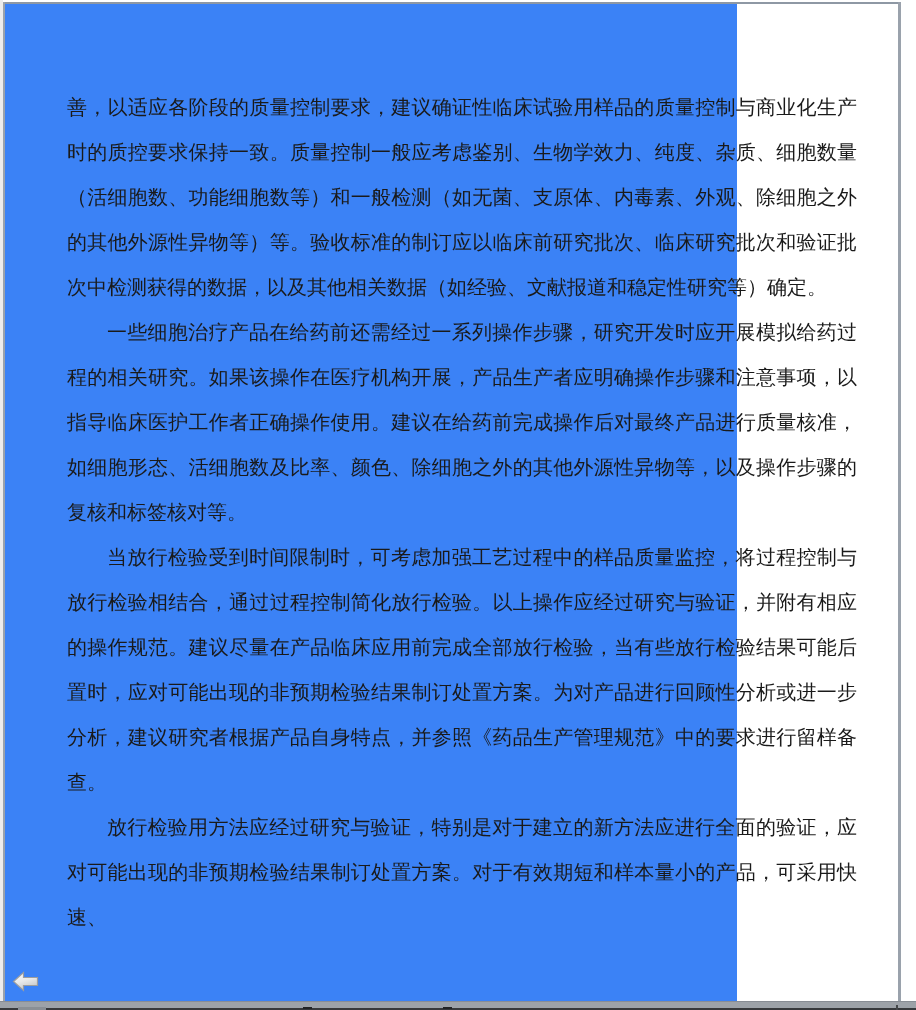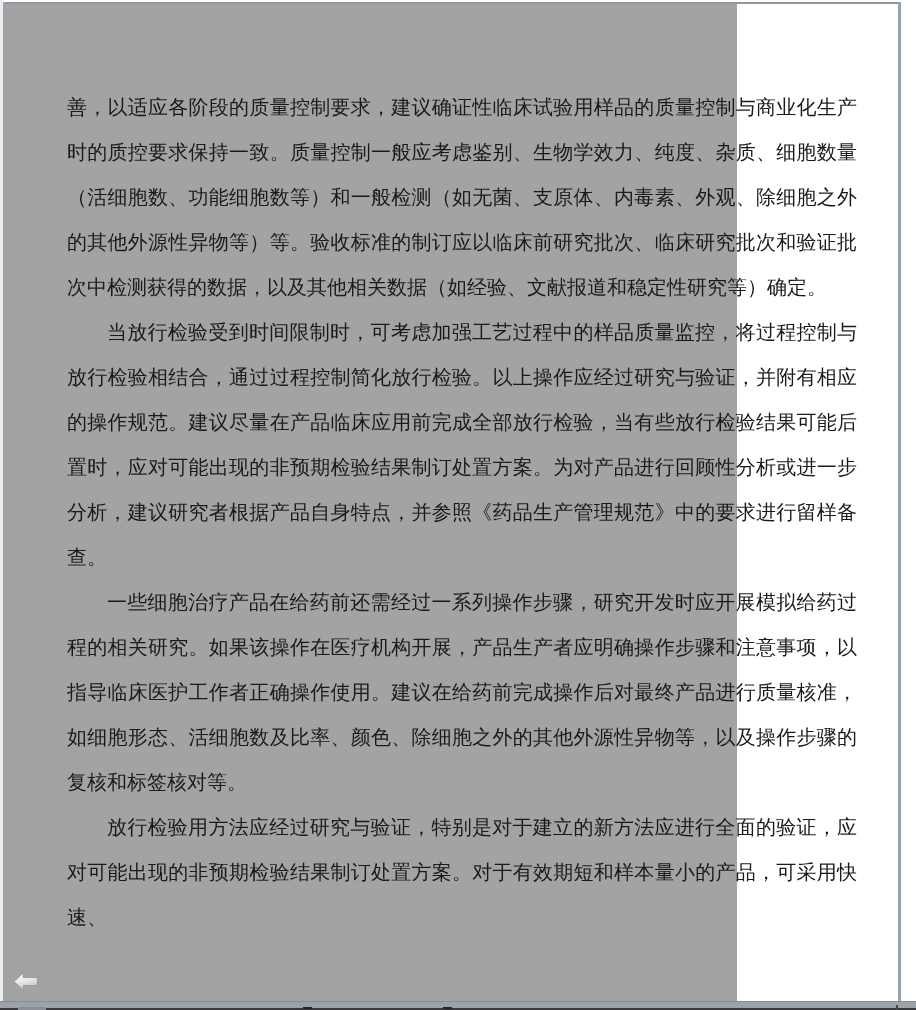--- a/index.html
+++ b/index.html
@@ -37,21 +37,21 @@
   .frame-right {
     position: absolute;
     left: 898px; top: 2px;
     width: 3px; height: 1000px;
     background: #9aa2ac;
   }
   .page {
     position: absolute;
     left: 5px; top: 4px;
     width: 722px; height: 997px;
-    background: #a3a3a3;
+    background: #3b82f6;
     padding-left: 10px;
   }
   
   .doc-body {
     position: absolute;
     left: 62px; top: 81px;
     width: 790px;
     font-size: 20px;
     line-height: 45px;
     color: #1a1a1a;
@@ -116,22 +116,22 @@
 
 <div class="outer-left-strip"></div>
 <div class="frame-top"></div>
 <div class="frame-left"></div>
 <div class="frame-right"></div>
 
 <div class="page">
   <div class="doc-body">
 
   <p class="">善，以适应各阶段的质量控制要求，建议确证性临床试验用样品的质量控制与商业化生产时的质控要求保持一致。质量控制一般应考虑鉴别、生物学效力、纯度、杂质、细胞数量（活细胞数、功能细胞数等）和一般检测（如无菌、支原体、内毒素、外观、除细胞之外的其他外源性异物等）等。验收标准的制订应以临床前研究批次、临床研究批次和验证批次中检测获得的数据，以及其他相关数据（如经验、文献报道和稳定性研究等）确定。</p>
+      <p class="indent">一些细胞治疗产品在给药前还需经过一系列操作步骤，研究开发时应开展模拟给药过程的相关研究。如果该操作在医疗机构开展，产品生产者应明确操作步骤和注意事项，以指导临床医护工作者正确操作使用。建议在给药前完成操作后对最终产品进行质量核准，如细胞形态、活细胞数及比率、颜色、除细胞之外的其他外源性异物等，以及操作步骤的复核和标签核对等。</p>
       <p class="indent">当放行检验受到时间限制时，可考虑加强工艺过程中的样品质量监控，将过程控制与放行检验相结合，通过过程控制简化放行检验。以上操作应经过研究与验证，并附有相应的操作规范。建议尽量在产品临床应用前完成全部放行检验，当有些放行检验结果可能后置时，应对可能出现的非预期检验结果制订处置方案。为对产品进行回顾性分析或进一步分析，建议研究者根据产品自身特点，并参照《药品生产管理规范》中的要求进行留样备查。</p>
-      <p class="indent">一些细胞治疗产品在给药前还需经过一系列操作步骤，研究开发时应开展模拟给药过程的相关研究。如果该操作在医疗机构开展，产品生产者应明确操作步骤和注意事项，以指导临床医护工作者正确操作使用。建议在给药前完成操作后对最终产品进行质量核准，如细胞形态、活细胞数及比率、颜色、除细胞之外的其他外源性异物等，以及操作步骤的复核和标签核对等。</p>
       <p class="indent">放行检验用方法应经过研究与验证，特别是对于建立的新方法应进行全面的验证，应对可能出现的非预期检验结果制订处置方案。对于有效期短和样本量小的产品，可采用快速、</p>
     </div>
 </div>
 
 <svg class="back-arrow" viewBox="0 0 27 21" xmlns="http://www.w3.org/2000/svg">
   <defs>
     <linearGradient id="arrowGrad" x1="0" y1="0" x2="0.4" y2="1">
       <stop offset="0" stop-color="#fdfdfd"></stop>
       <stop offset="0.55" stop-color="#e8e9ea"></stop>
       <stop offset="1" stop-color="#c6c8ca"></stop>

